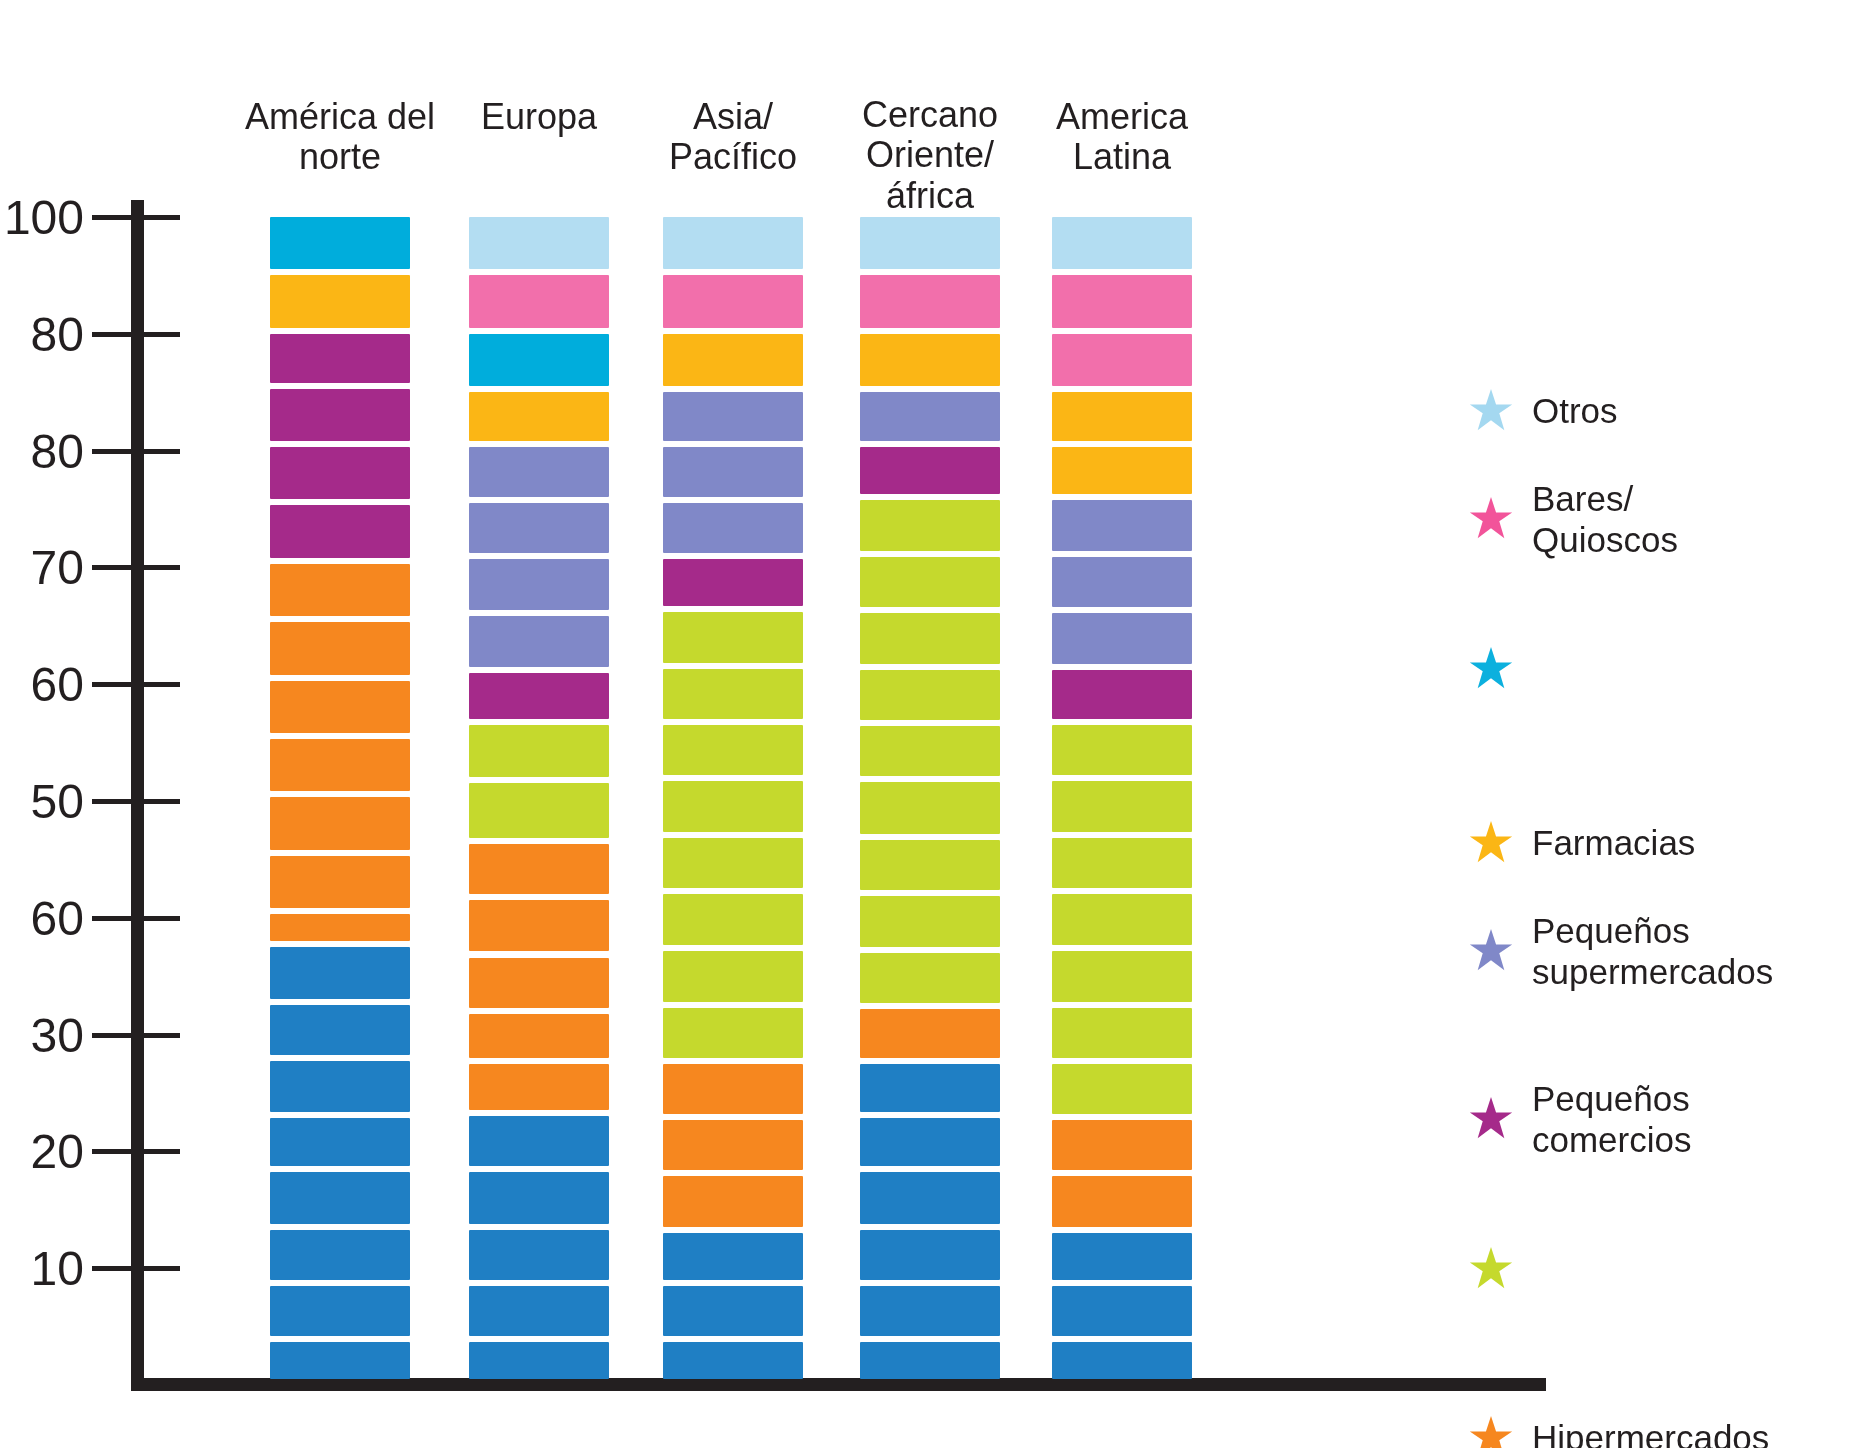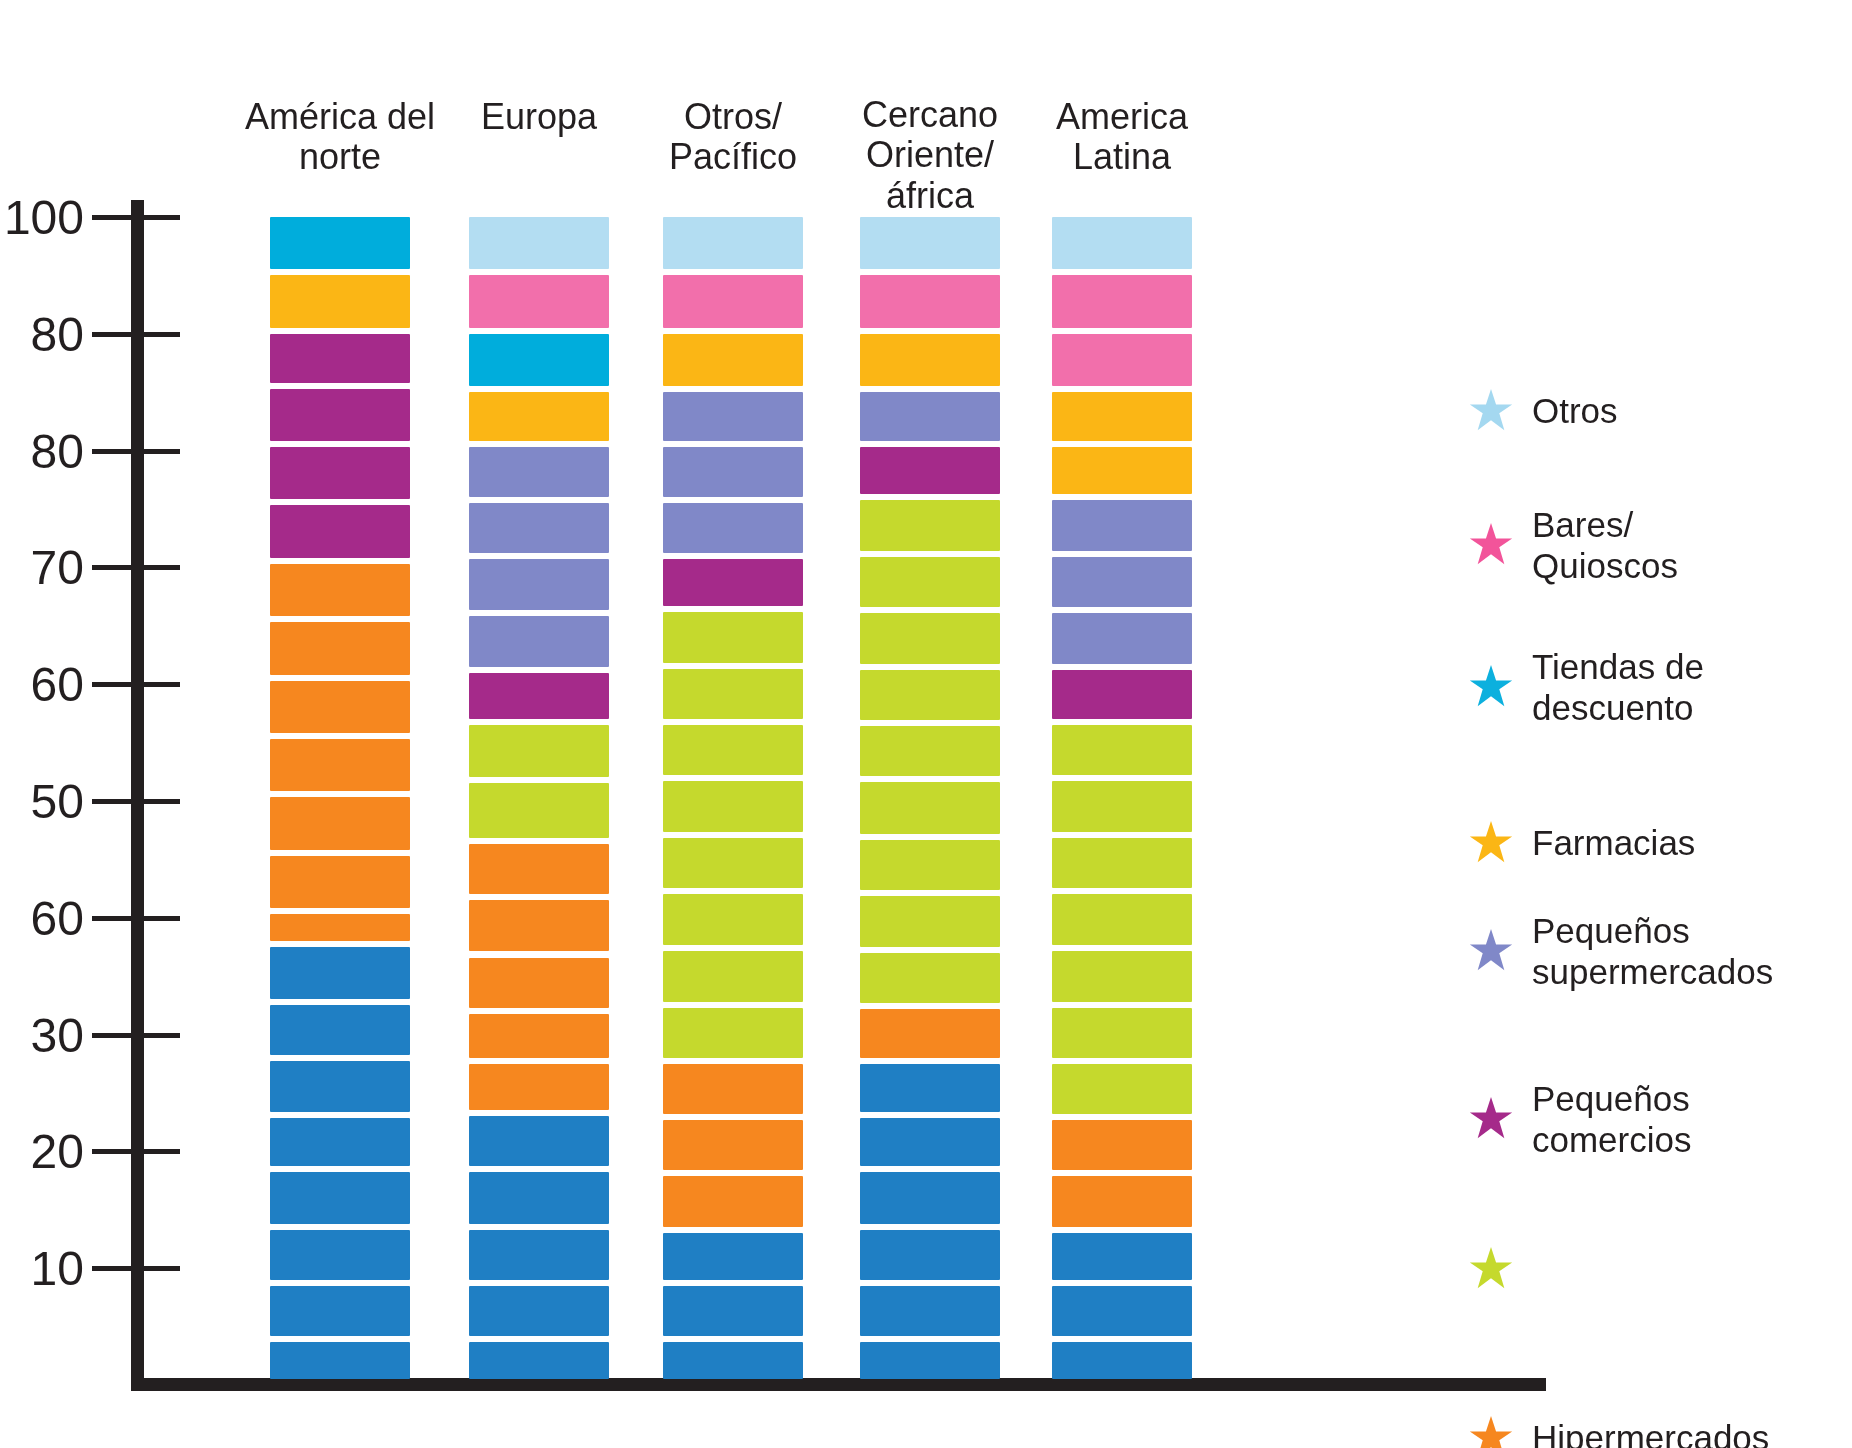--- a/index.html
+++ b/index.html
@@ -192,21 +192,21 @@
           <div class="seg" title="Hipermercados" style="top: 1013.58px; height: 44.224px; background: rgb(246, 135, 31);"></div>
           <div class="seg" title="Hipermercados" style="top: 1063.8px; height: 46.56px; background: rgb(246, 135, 31);"></div>
           <div class="seg" title="Grandes supermercados" style="top: 1116.36px; height: 50.064px; background: rgb(31, 127, 196);"></div>
           <div class="seg" title="Grandes supermercados" style="top: 1172.42px; height: 51.232px; background: rgb(31, 127, 196);"></div>
           <div class="seg" title="Grandes supermercados" style="top: 1229.66px; height: 50.064px; background: rgb(31, 127, 196);"></div>
           <div class="seg" title="Grandes supermercados" style="top: 1285.72px; height: 50.064px; background: rgb(31, 127, 196);"></div>
           <div class="seg" title="Grandes supermercados" style="top: 1341.78px; height: 37.216px; background: rgb(31, 127, 196);"></div>
         </div>
       </div>
       <div class="col" style="left: 663px; top: 0px; height: 1400px;">
-        <div class="col-title" style="top: 97px;">Otros/
+        <div class="col-title" style="top: 97px;">Asia/
 Pacífico</div>
         <div class="stack" style="top: 0px;">
           <div class="seg" title="Otros" style="top: 217px; height: 52.4px; background: rgb(179, 221, 242);"></div>
           <div class="seg" title="Bares/Quioscos" style="top: 275.4px; height: 52.4px; background: rgb(242, 111, 171);"></div>
           <div class="seg" title="Farmacias" style="top: 333.8px; height: 52.4px; background: rgb(251, 182, 21);"></div>
           <div class="seg" title="Pequeños supermercados" style="top: 392.2px; height: 48.896px; background: rgb(128, 136, 200);"></div>
           <div class="seg" title="Pequeños supermercados" style="top: 447.096px; height: 50.064px; background: rgb(128, 136, 200);"></div>
           <div class="seg" title="Pequeños supermercados" style="top: 503.16px; height: 50.064px; background: rgb(128, 136, 200);"></div>
           <div class="seg" title="Pequeños comercios" style="top: 559.224px; height: 46.56px; background: rgb(165, 42, 138);"></div>
           <div class="seg" title="Negocios tradicionales" style="top: 611.784px; height: 51.232px; background: rgb(197, 217, 45);"></div>
@@ -284,37 +284,35 @@
 
   <div id="legend">
       <div class="legend-item" style="top: 0px;">
         <span class="legend-star">
           <svg viewBox="0 0 100 100" aria-hidden="true">
             <polygon fill="#a4d8f0" points="50,2 61,36 96,36 68,55 79,92 50,70 21,92 32,55 4,36 39,36"></polygon>
           </svg>
         </span>
         <span class="legend-label">Otros</span>
       </div>
-      <div class="legend-item" style="top: 90px; margin-top: 26px;">
+      <div class="legend-item" style="top: 90px;">
         <span class="legend-star">
           <svg viewBox="0 0 100 100" aria-hidden="true">
             <polygon fill="#f2549a" points="50,2 61,36 96,36 68,55 79,92 50,70 21,92 32,55 4,36 39,36"></polygon>
           </svg>
         </span>
         <span class="legend-label">Bares/
 Quioscos</span>
       </div>
       <div class="legend-item" style="top: 258px;">
         <span class="legend-star">
           <svg viewBox="0 0 100 100" aria-hidden="true">
             <polygon fill="#0cb0de" points="50,2 61,36 96,36 68,55 79,92 50,70 21,92 32,55 4,36 39,36"></polygon>
           </svg>
         </span>
-        <span class="legend-label">Tiendas de
-descuento</span>
       </div>
       <div class="legend-item" style="top: 432px;">
         <span class="legend-star">
           <svg viewBox="0 0 100 100" aria-hidden="true">
             <polygon fill="#fbb615" points="50,2 61,36 96,36 68,55 79,92 50,70 21,92 32,55 4,36 39,36"></polygon>
           </svg>
         </span>
         <span class="legend-label">Farmacias</span>
       </div>
       <div class="legend-item" style="top: 522px;">

